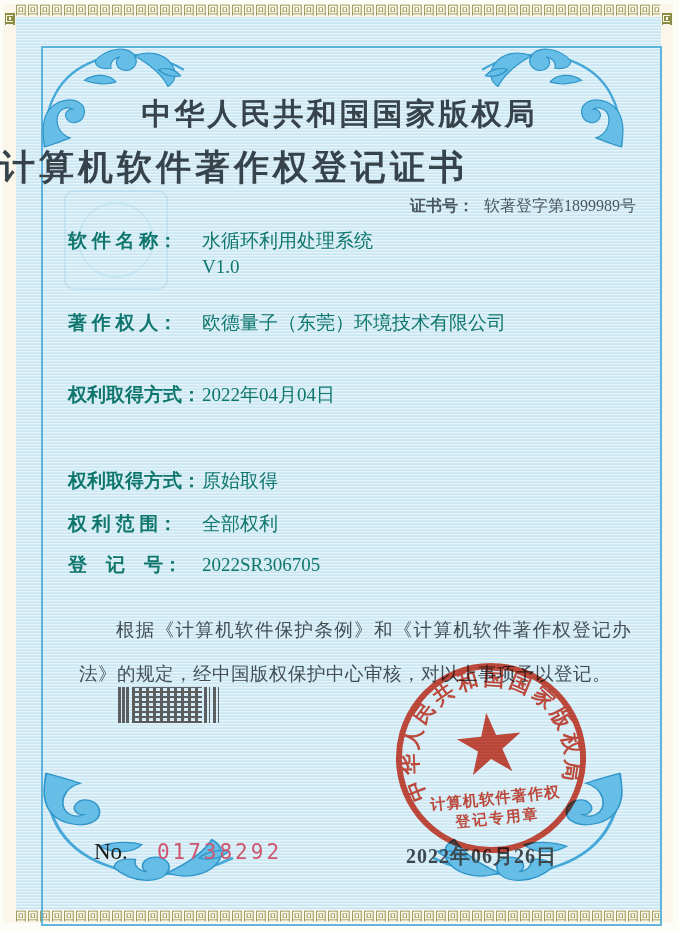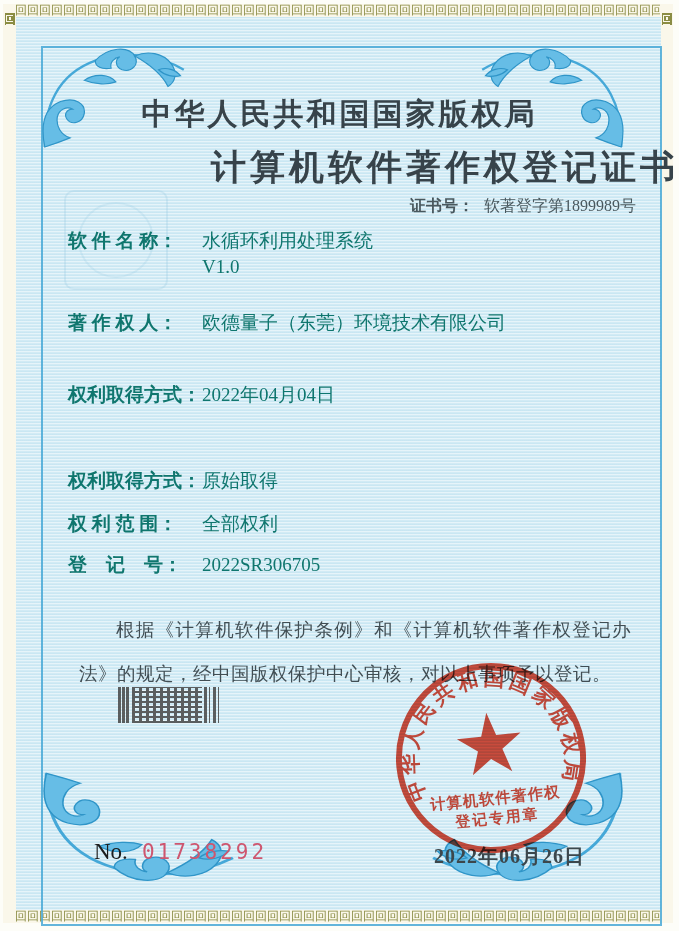--- a/index.html
+++ b/index.html
@@ -26,21 +26,21 @@
   .fl-tr{right:35px;top:27px;width:158px;height:106px;transform:scaleX(-1);}
   .fl-bl{left:24px;bottom:24px;width:212px;height:116px;transform:scaleY(-1);}
   .fl-br{right:35px;bottom:24px;width:212px;height:116px;transform:scale(-1,-1);}
   .watermark{position:absolute;left:64px;top:190px;width:100px;height:96px;
              border:2px solid rgba(140,195,220,.4);border-radius:10px;opacity:.6;}
   .watermark::before{content:"";position:absolute;left:12px;top:10px;right:12px;bottom:10px;
              border:2px solid rgba(140,195,220,.35);border-radius:50%;}
   
   .authority{position:absolute;left:0;top:94px;width:679px;text-align:center;
              font-size:30px;font-weight:bold;letter-spacing:3px;color:#37434a;}
-  .cert-title{position:absolute;left:0;top:144px;width:679px;text-align:right;
+  .cert-title{position:absolute;left:0;top:144px;width:679px;text-align:left;
              font-size:35px;font-weight:bold;letter-spacing:4px;color:#37434a;}
   .certno{position:absolute;left:410px;top:196px;font-size:16px;color:#49585e;font-weight:bold;}
   .certno .v{margin-left:10px;font-weight:normal;}
   
   .row{position:absolute;left:68px;font-size:19px;color:#0f766e;white-space:nowrap;}
   .row .lab{display:inline-block;min-width:134px;font-weight:bold;}
   .row .val{font-weight:normal;}
   .r0{top:228px}.r1{top:256px}.r2{top:310px}.r3{top:382px}.r4{top:425px}
   .r5{top:468px}.r6{top:511px}.r7{top:552px}
   
@@ -50,23 +50,23 @@
   
   .barcode{position:absolute;left:118px;top:687px;width:102px;height:36px;display:flex;opacity:.85;}
   .bc-left{width:12px;background:repeating-linear-gradient(90deg,#464646 0 3px,rgba(0,0,0,0) 3px 4px);}
   .bc-mid{flex:1;margin:0 2px;
           background:repeating-linear-gradient(0deg,#464646 0 2px,rgba(0,0,0,0) 2px 5px),
                      repeating-linear-gradient(90deg,#464646 0 3px,rgba(0,0,0,0) 3px 7px);}
   .bc-right{width:16px;background:repeating-linear-gradient(90deg,#464646 0 3px,rgba(0,0,0,0) 3px 5px,#464646 5px 6px,rgba(0,0,0,0) 6px 9px);}
   
   .serial{position:absolute;left:94px;top:839px;font-size:23px;color:#1d1d1d;}
   .serial .num{font-family:"DejaVu Sans Mono",monospace;font-size:21px;color:#ce566f;
-               letter-spacing:3px;margin-left:14px;}
+               letter-spacing:3px;margin-left:29px;}
   .issue-date{position:absolute;left:406px;top:843px;font-size:20px;letter-spacing:1px;
-              color:#3c474c;font-weight:bold;margin-left:28px;}
+              color:#3c474c;font-weight:bold;}
   
   .seal{position:absolute;left:392px;top:659px;width:198px;height:198px;
         transform:rotate(-6deg);opacity:.9;mix-blend-mode:multiply;}
   .seal text{font-family:"Liberation Serif","DejaVu Serif",serif;font-weight:bold;fill:#dc3a28;}
   .seal .ring{font-size:21px;letter-spacing:4px;}
   .seal .s1{font-size:15.5px;letter-spacing:1px;}
   .seal .s2{font-size:15px;letter-spacing:2px;}
 </style>
 </head>
 <body>

